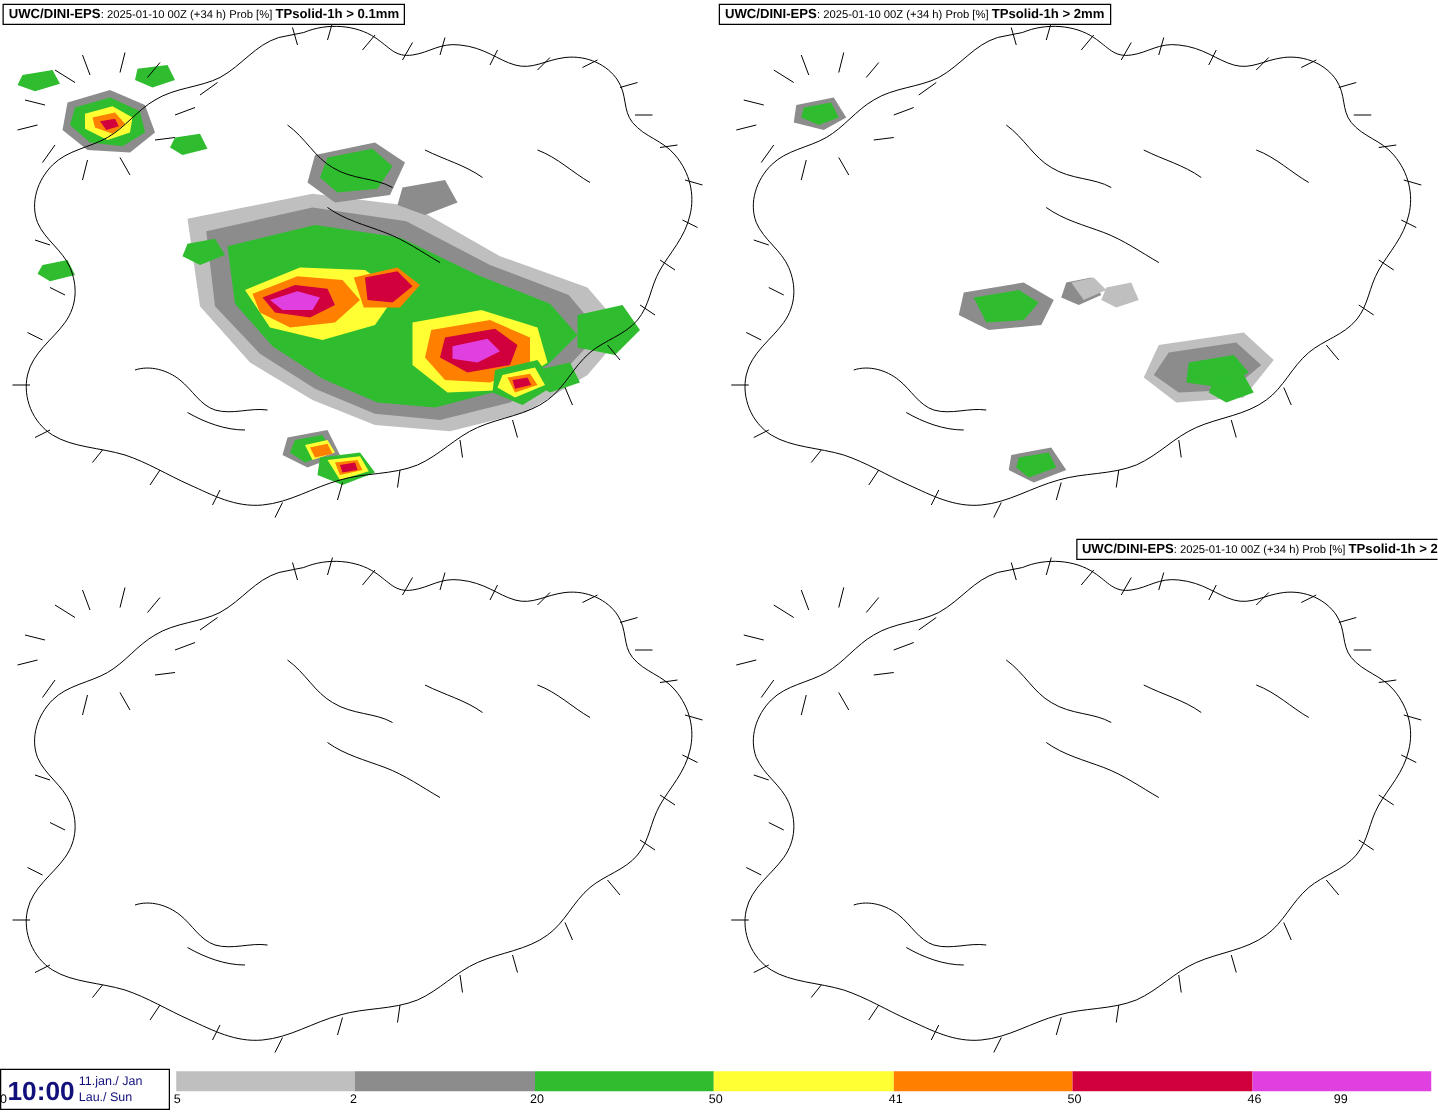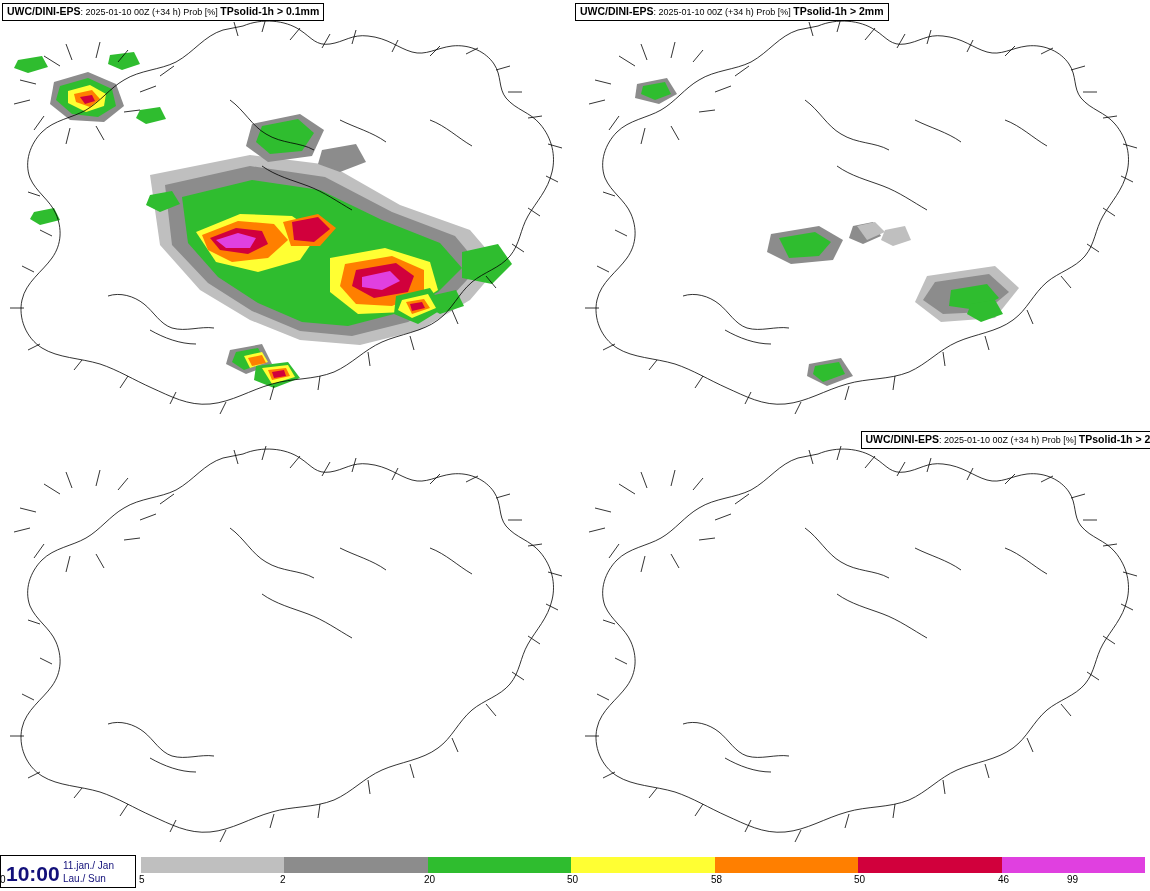--- a/index.html
+++ b/index.html
@@ -213,19 +213,19 @@
     <div style="background:#d1003c"></div>
     <div style="background:#e040e0"></div>
   </div>
 
   <div class="cbticks">
     <span style="left:0px">0</span>
     <span style="left:139px">5</span>
     <span style="left:280px">2</span>
     <span style="left:424px">20</span>
     <span style="left:567px">50</span>
-    <span style="left:711px">58</span>
+    <span style="left:711px">41</span>
     <span style="left:854px">50</span>
     <span style="left:998px">46</span>
     <span style="left:1067px">99</span>
   </div>
 
 </div>
 
 </body></html>

